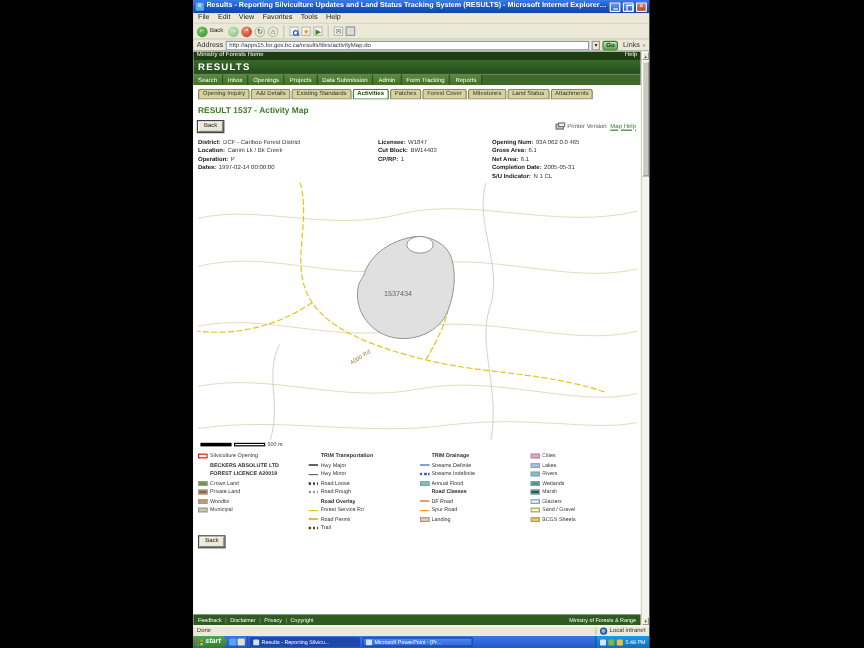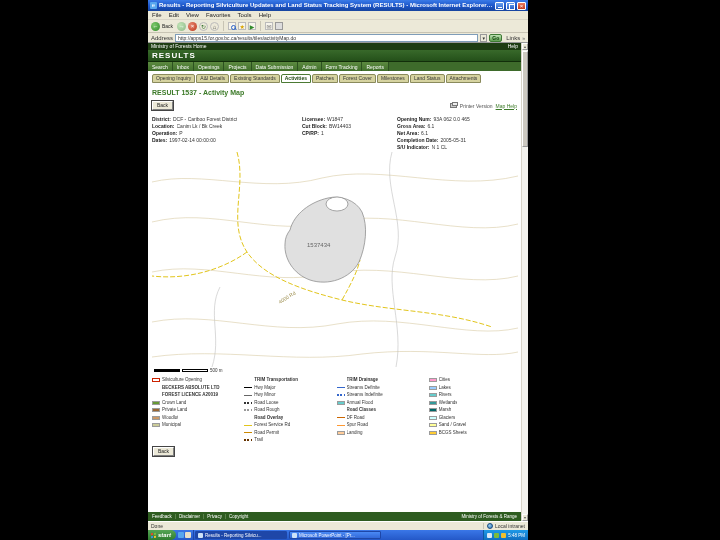--- a/index.html
+++ b/index.html
@@ -1,18 +1,18 @@
 <!DOCTYPE html>
 <html><head>
 <meta charset="utf-8">
 <style>
   *{box-sizing:border-box;margin:0;padding:0}
   html,body{width:720px;height:540px}
   body{background:#000;position:relative;overflow:hidden;font-family:"Liberation Sans",sans-serif}
-  .screen{position:absolute;left:148px;top:0;width:380px;height:540px;background:#bef264;display:flex;flex-direction:column}
+  .screen{position:absolute;left:161px;top:0;width:380px;height:540px;background:#bef264;display:flex;flex-direction:column}
 
   
   .titlebar{height:11px;background:linear-gradient(180deg,#3A7BE8 0%,#1B54C8 55%,#16449E 100%);display:flex;align-items:center;gap:2px;padding:0 2px;color:#fff;flex:none}
   .titlebar .title{flex:1;font-size:6px;font-weight:bold;white-space:nowrap;overflow:hidden;text-overflow:ellipsis;line-height:11px}
   .ie-icon{width:7px;height:7px;background:#58A7EE;border-radius:1px;color:#fff;font-size:6px;line-height:7px;text-align:center;flex:none}
   .ie-icon::before{content:"e"}
   .win-btn{width:9px;height:8px;border:1px solid #fff;border-radius:1px;flex:none;position:relative}
   .btn-min,.btn-max{background:linear-gradient(180deg,#6AA0F0,#2A62C8)}
   .btn-close{background:linear-gradient(180deg,#E87A60,#C63A1E);color:#fff;font-size:6px;line-height:6px;text-align:center}
   .btn-close::before{content:"\00d7"}

